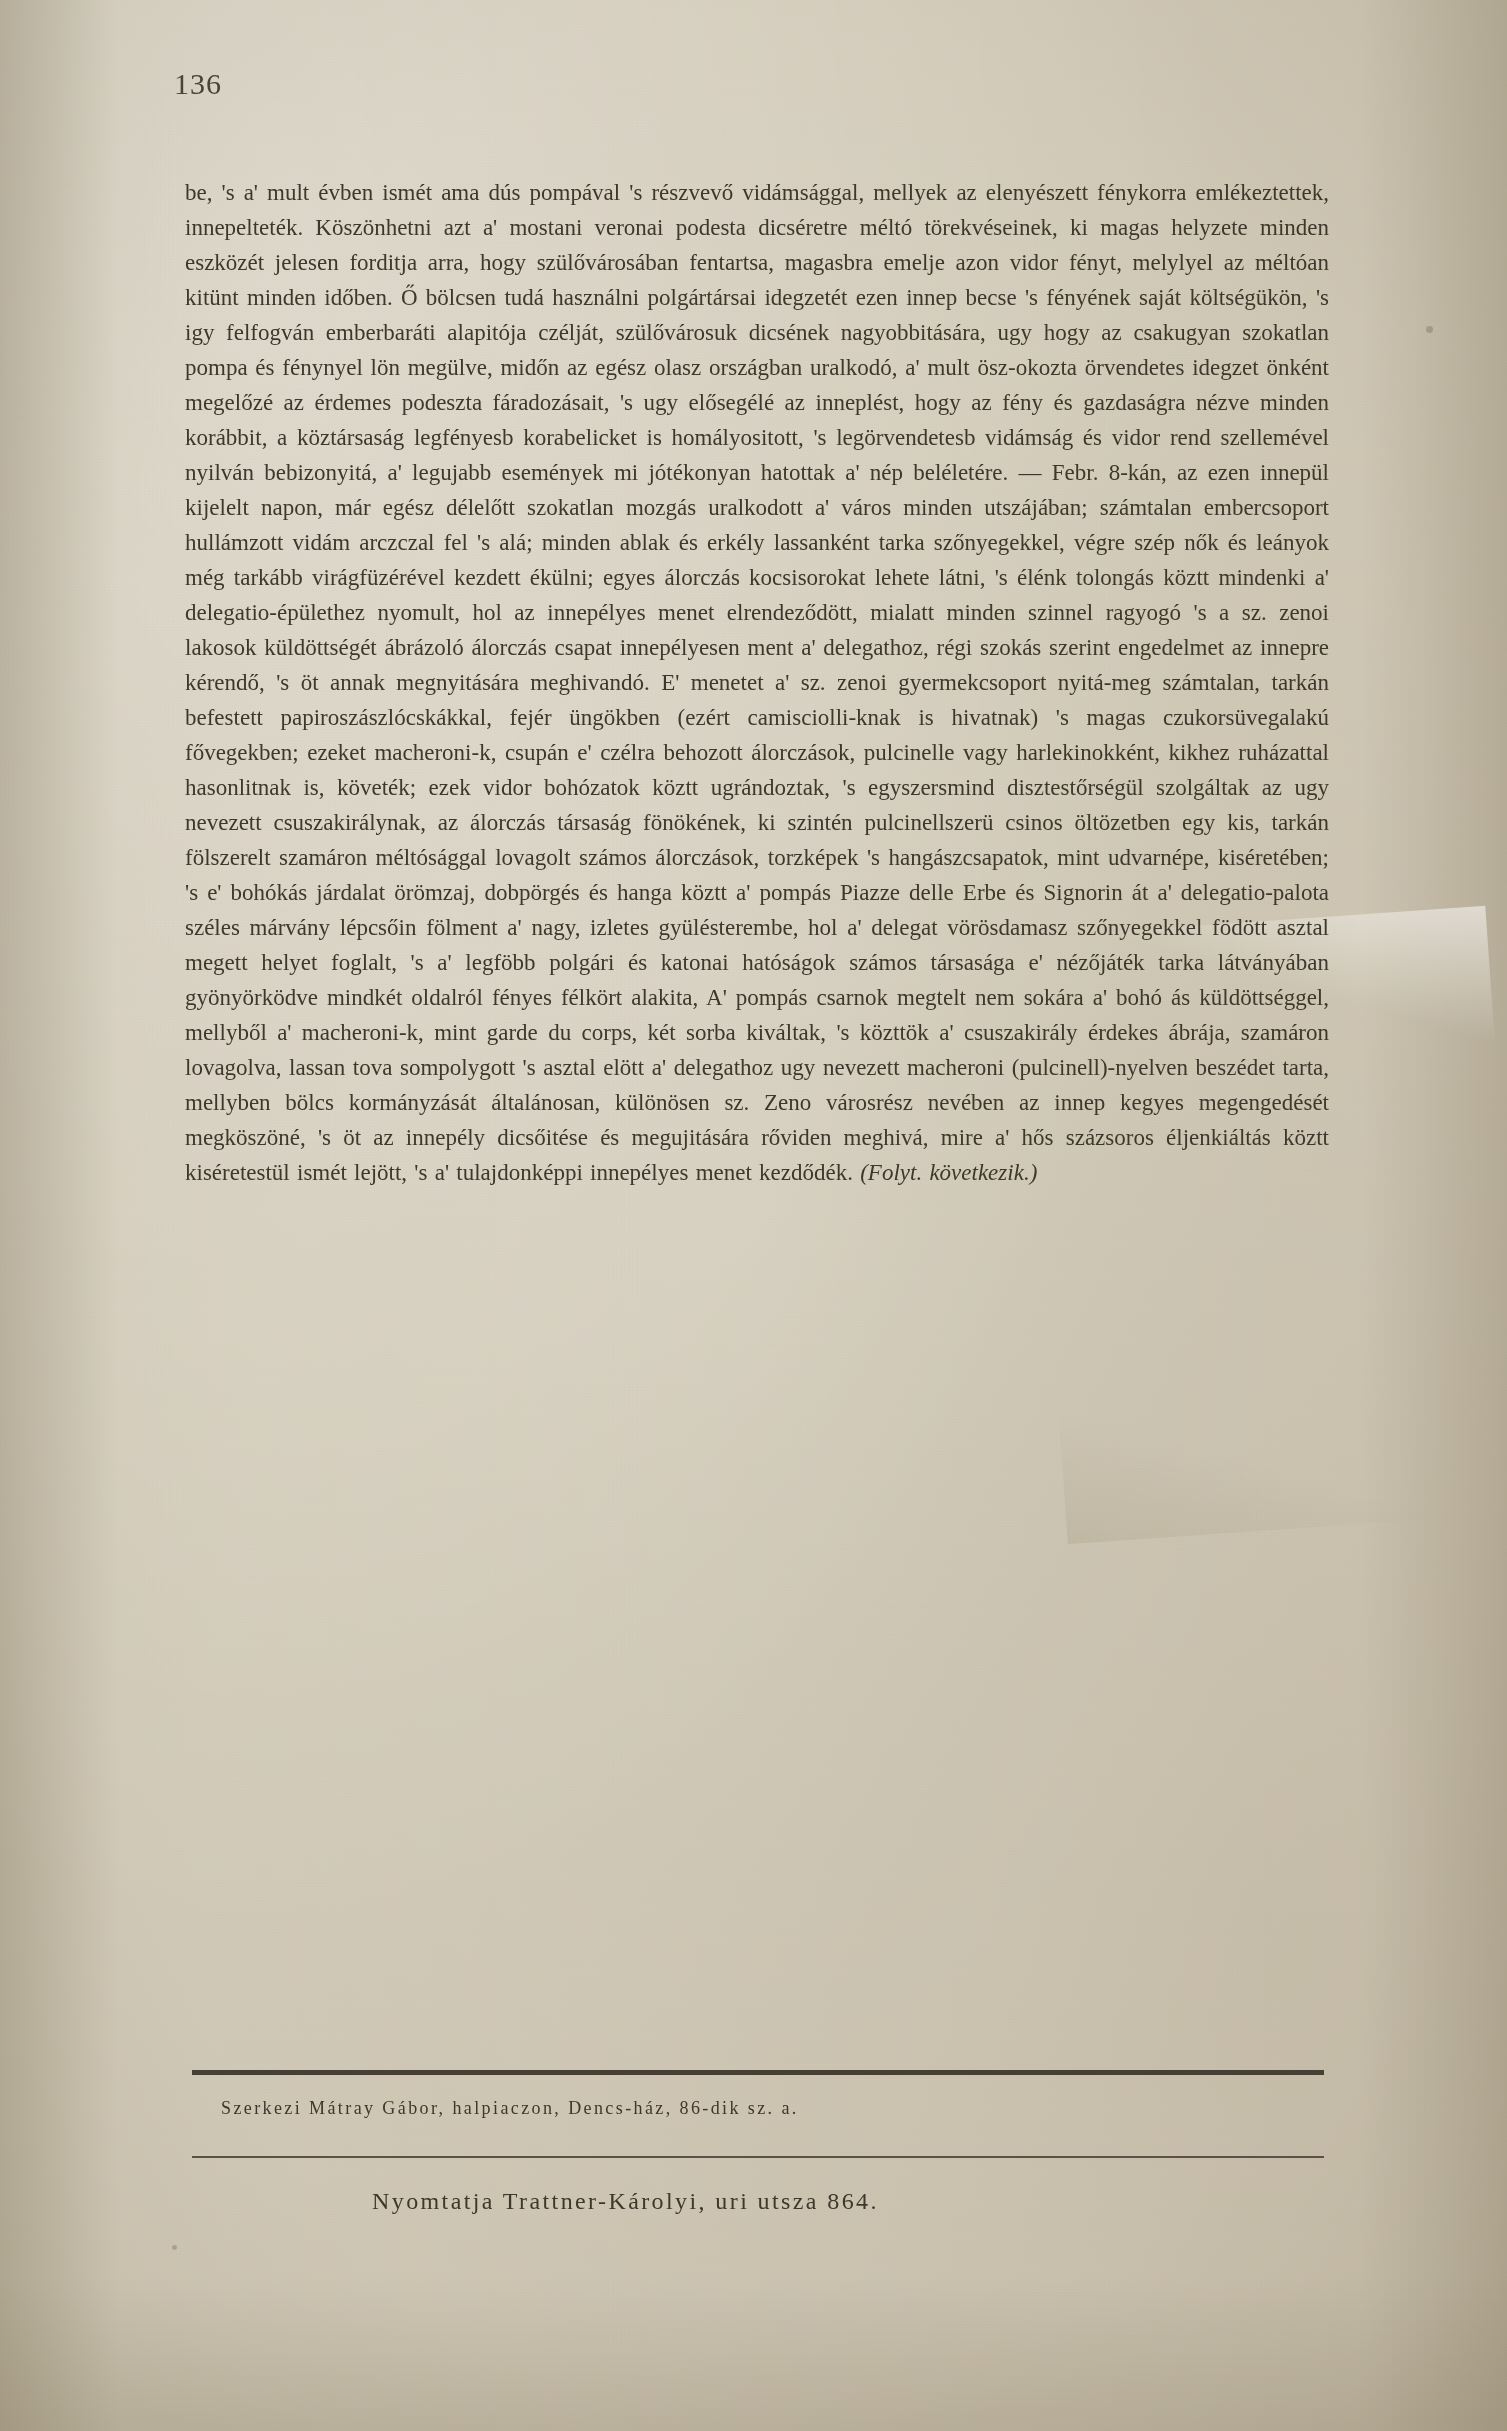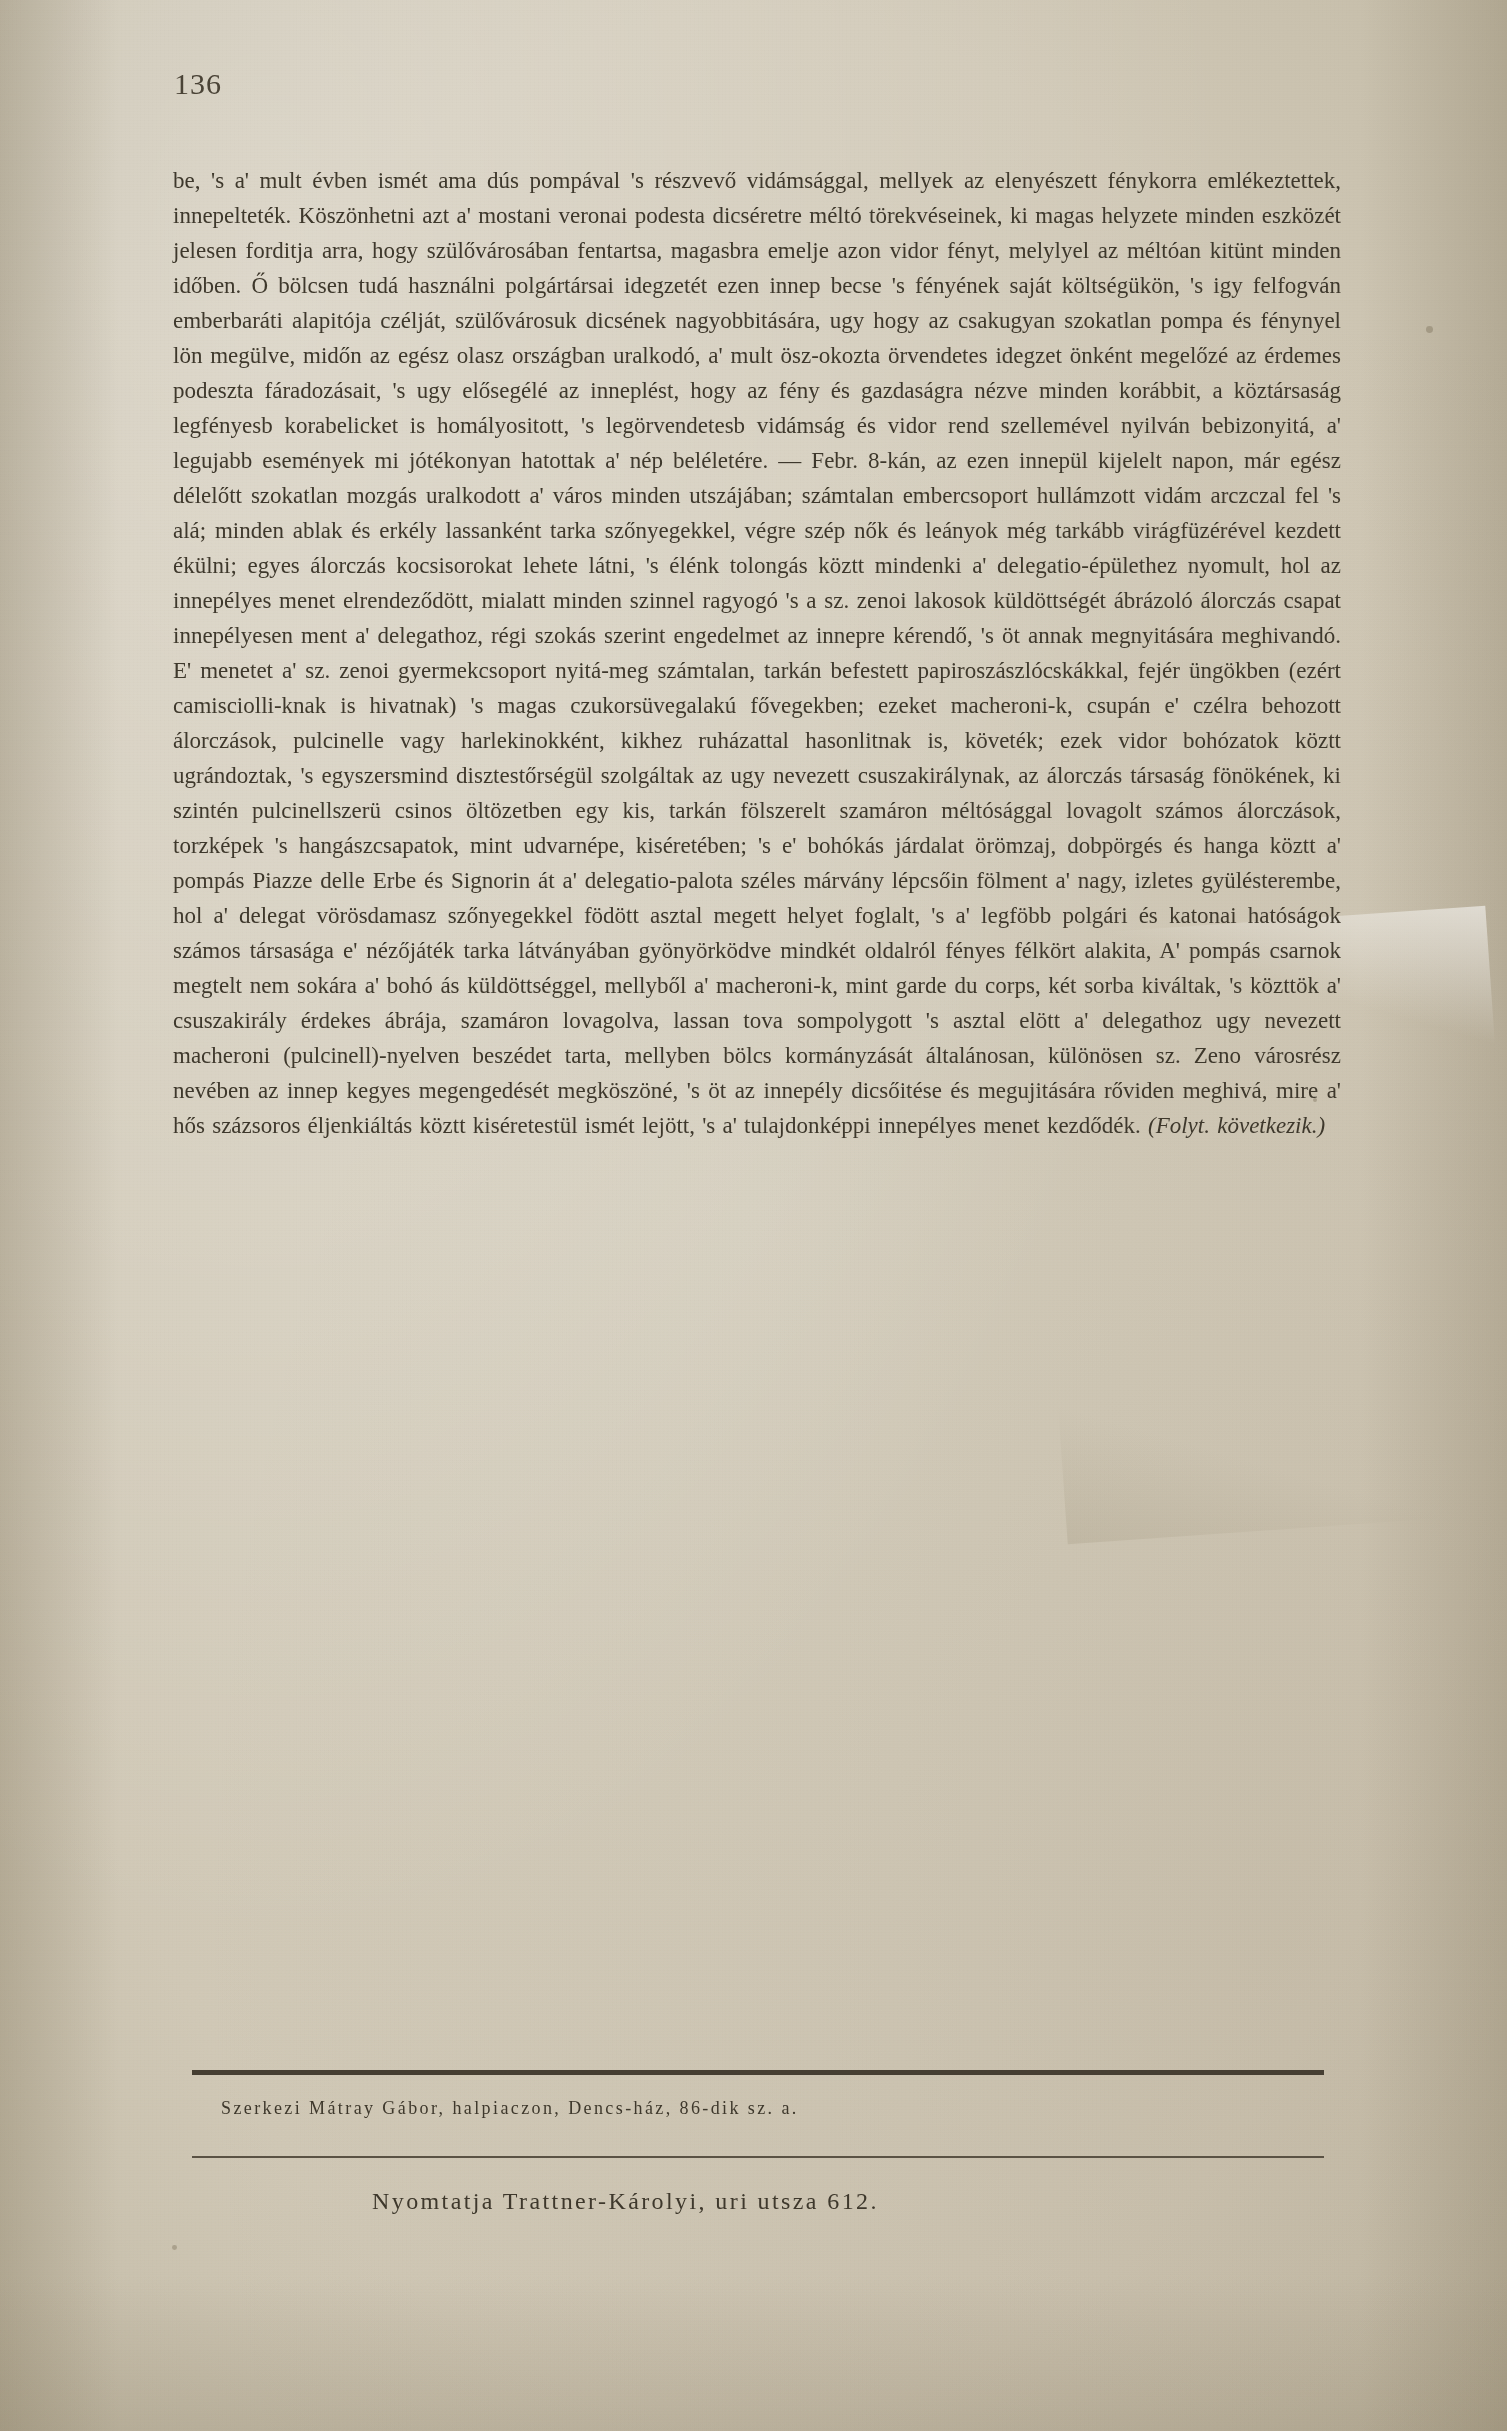--- a/index.html
+++ b/index.html
@@ -89,21 +89,21 @@
     top: 163px;
     width: 1168px;
     font-size: 23px;
     line-height: 35px;
     text-align: justify;
     text-justify: inter-word;
     color: #3e382c;
     word-spacing: 1.5px;
   }
   .body-text p {
-    margin: 0;
+    margin: 12px;
     text-indent: 0;
   }
   .italic { font-style: italic; }
 
   .rule-thick {
     position: absolute;
     left: 192px;
     top: 2070px;
     width: 1132px;
     height: 4.9px;
@@ -156,16 +156,16 @@
   <div class="body-text">
     <p><span>be, 's a' mult évben ismét ama dús pompával 's részvevő vidámsággal, mellyek az elenyészett fénykorra emlékeztettek, innepelteték. Köszönhetni azt a' mostani veronai podesta dicséretre méltó törekvéseinek, ki magas helyzete minden eszközét jelesen forditja arra, hogy szülővárosában fentartsa, magasbra emelje azon vidor fényt, melylyel az méltóan kitünt minden időben. Ő bölcsen tudá használni polgártársai idegzetét ezen innep becse 's fényének saját költségükön, 's igy felfogván emberbaráti alapitója czélját, szülővárosuk dicsének nagyobbitására, ugy hogy az csakugyan szokatlan pompa és fénynyel lön megülve, midőn az egész olasz országban uralkodó, a' mult ösz-okozta örvendetes idegzet önként megelőzé az érdemes podeszta fáradozásait, 's ugy elősegélé az inneplést, hogy az fény és gazdaságra nézve minden korábbit, a köztársaság legfényesb korabelicket is homályositott, 's legörvendetesb vidámság és vidor rend szellemével nyilván bebizonyitá, a' legujabb események mi jótékonyan hatottak a' nép beléletére. — Febr. 8-kán, az ezen innepül kijelelt napon, már egész délelőtt szokatlan mozgás uralkodott a' város minden utszájában; számtalan embercsoport hullámzott vidám arczczal fel 's alá; minden ablak és erkély lassanként tarka szőnyegekkel, végre szép nők és leányok még tarkább virágfüzérével kezdett ékülni; egyes álorczás kocsisorokat lehete látni, 's élénk tolongás köztt mindenki a' delegatio-épülethez nyomult, hol az innepélyes menet elrendeződött, mialatt minden szinnel ragyogó 's a sz. zenoi lakosok küldöttségét ábrázoló álorczás csapat innepélyesen ment a' delegathoz, régi szokás szerint engedelmet az innepre kérendő, 's öt annak megnyitására meghivandó. E' menetet a' sz. zenoi gyermekcsoport nyitá-meg számtalan, tarkán befestett papiroszászlócskákkal, fejér üngökben (ezért camisciolli-knak is hivatnak) 's magas czukorsüvegalakú fővegekben; ezeket macheroni-k, csupán e' czélra behozott álorczások, pulcinelle vagy harlekinokként, kikhez ruházattal hasonlitnak is, követék; ezek vidor bohózatok köztt ugrándoztak, 's egyszersmind disztestőrségül szolgáltak az ugy nevezett csuszakirálynak, az álorczás társaság fönökének, ki szintén pulcinellszerü csinos öltözetben egy kis, tarkán fölszerelt szamáron méltósággal lovagolt számos álorczások, torzképek 's hangászcsapatok, mint udvarnépe, kiséretében; 's e' bohókás járdalat örömzaj, dobpörgés és hanga köztt a' pompás Piazze delle Erbe és Signorin át a' delegatio-palota széles márvány lépcsőin fölment a' nagy, izletes gyülésterembe, hol a' delegat vörösdamasz szőnyegekkel födött asztal megett helyet foglalt, 's a' legföbb polgári és katonai hatóságok számos társasága e' nézőjáték tarka látványában gyönyörködve mindkét oldalról fényes félkört alakita, A' pompás csarnok megtelt nem sokára a' bohó ás küldöttséggel, mellyből a' macheroni-k, mint garde du corps, két sorba kiváltak, 's közttök a' csuszakirály érdekes ábrája, szamáron lovagolva, lassan tova sompolygott 's asztal elött a' delegathoz ugy nevezett macheroni (pulcinell)-nyelven beszédet tarta, mellyben bölcs kormányzását általánosan, különösen sz. Zeno városrész nevében az innep kegyes megengedését megköszöné, 's öt az innepély dicsőitése és megujitására rőviden meghivá, mire a' hős százsoros éljenkiáltás köztt kiséretestül ismét lejött, 's a' tulajdonképpi innepélyes menet kezdődék.</span> <span class="italic">(Folyt. következik.)</span></p>
   </div>
 
   <div class="rule-thick"></div>
 
   <div class="colophon wide">Szerkezi Mátray Gábor, halpiaczon, Dencs-ház, 86-dik sz. a.</div>
 
   <div class="rule-thin"></div>
 
-  <div class="imprint wide">Nyomtatja Trattner-Károlyi, uri utsza 612.</div>
+  <div class="imprint wide">Nyomtatja Trattner-Károlyi, uri utsza 864.</div>
 
 </div>
 
 
 </body></html>

